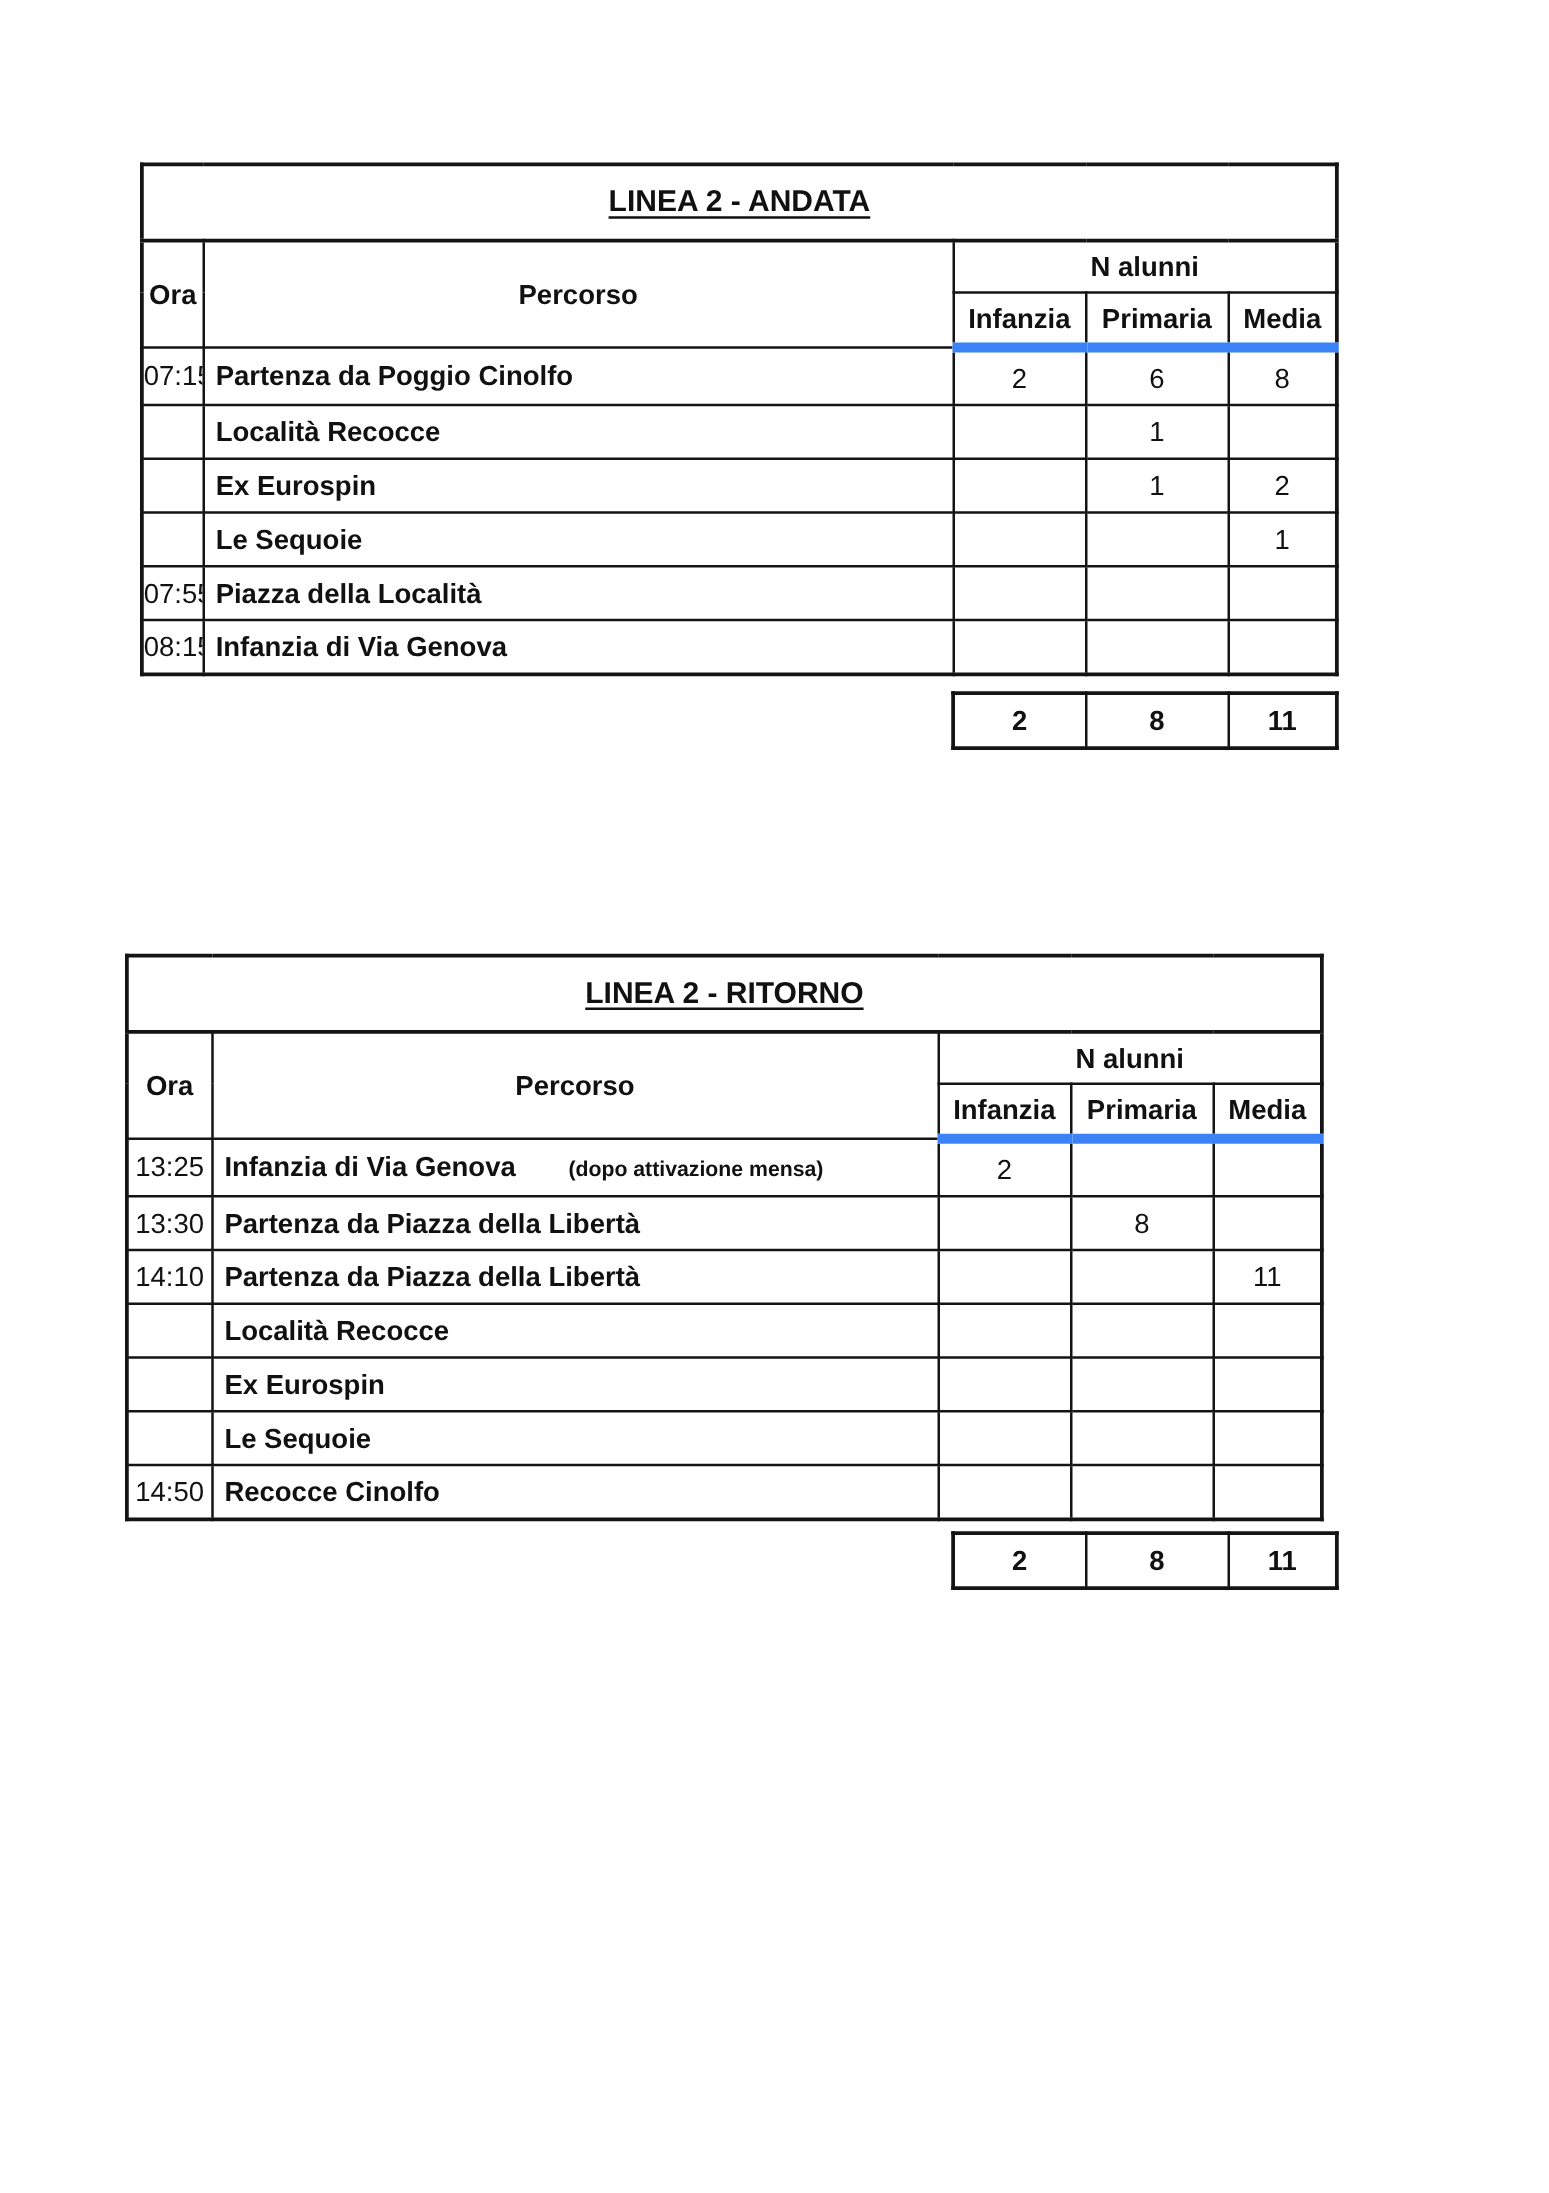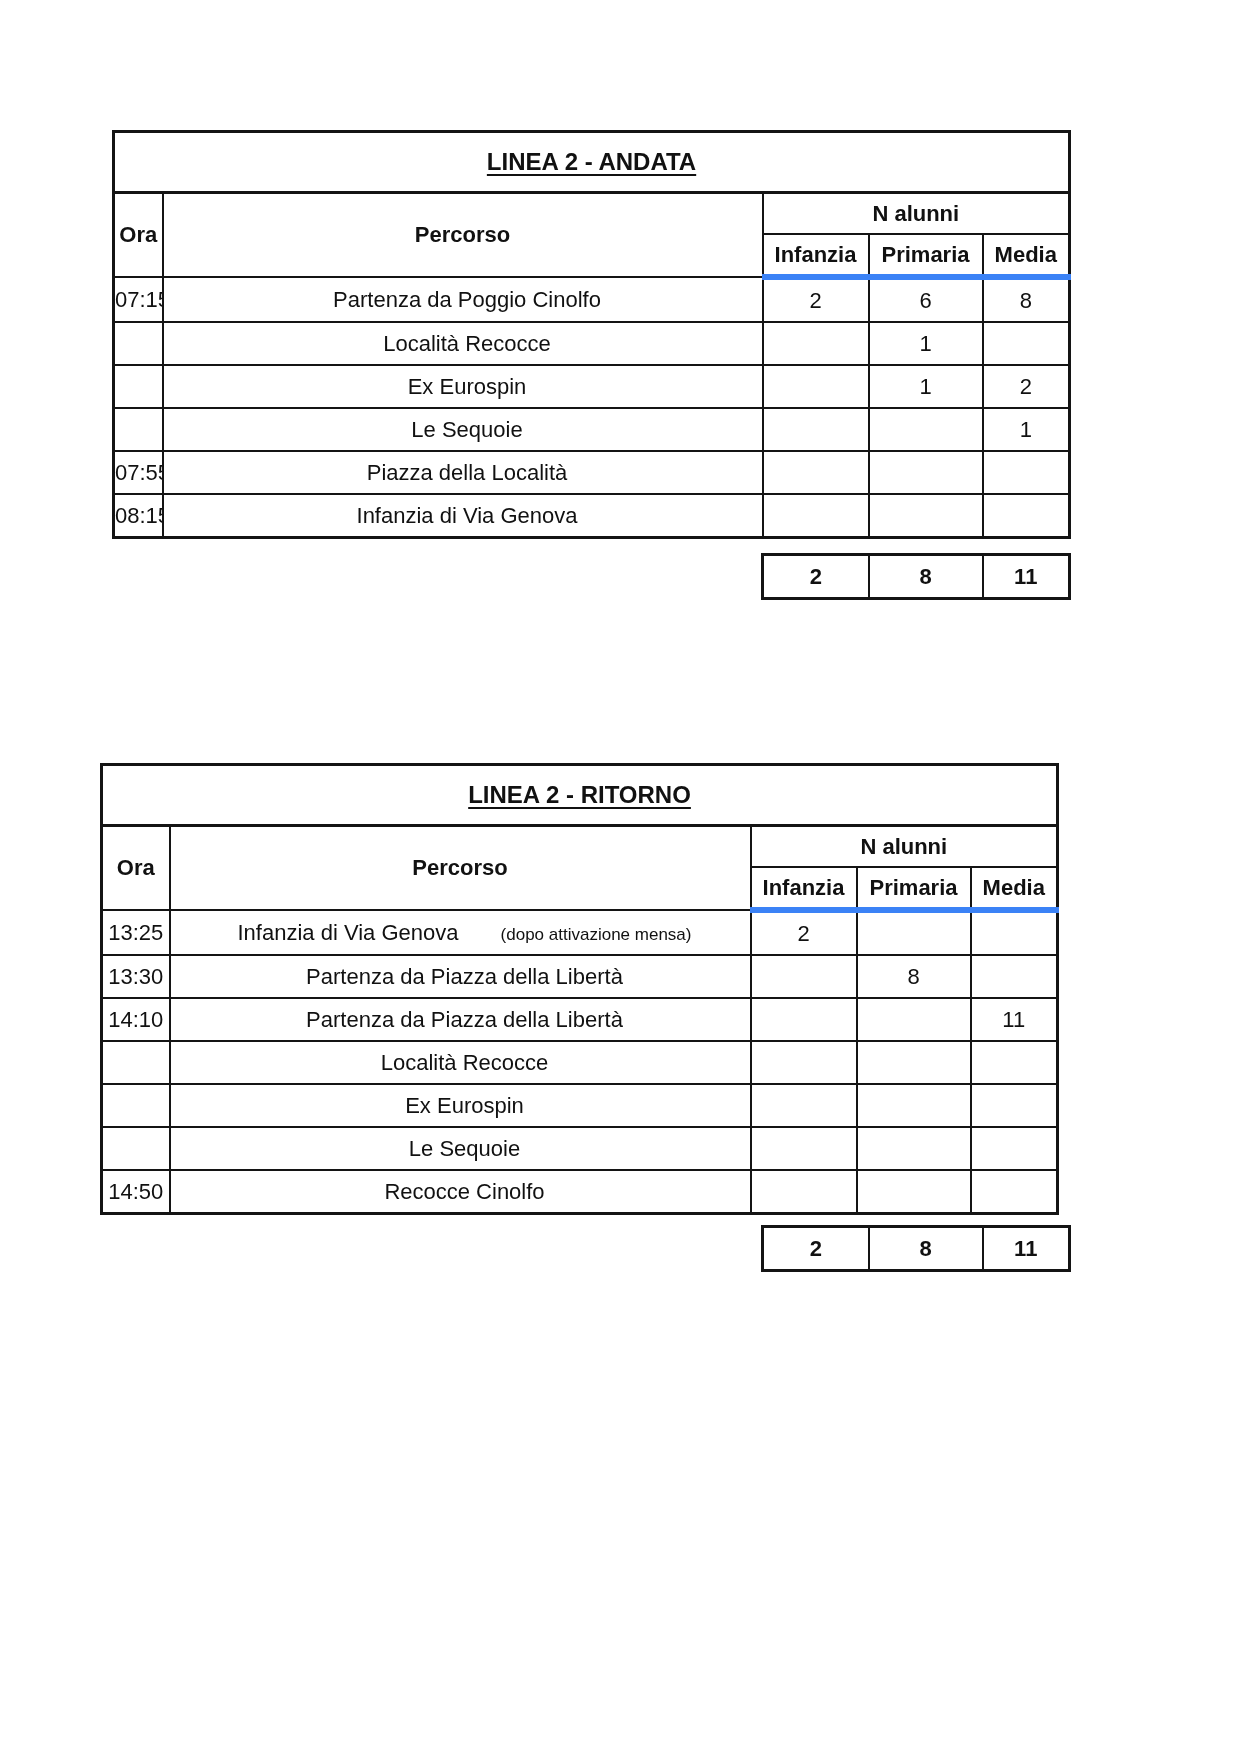--- a/index.html
+++ b/index.html
@@ -43,23 +43,23 @@
   .title-row td span {
     text-decoration: underline;
     text-decoration-thickness: 2px;
     text-underline-offset: 4px;
   }
   th {
     font-weight: bold;
     text-align: center;
     height: 39px;
   }
-  .subhead th { border-bottom: 6px solid #3b82f6; }
+  .subhead th { border-bottom: 8px solid #3b82f6; }
   td.ora  { text-align: center; }
-  td.perc { text-align: center; padding-left: 9px; }
+  td.perc { text-align: left; padding-left: 9px; font-weight: bold; }
   td.num  { text-align: center; }
   tr.data td { height: 41px; }
   td .note { font-size: 17px; margin-left: 36px; }
 
   .totals {
     position: absolute;
   }
   .totals-table {
     width: 307px;
     border-collapse: collapse;

